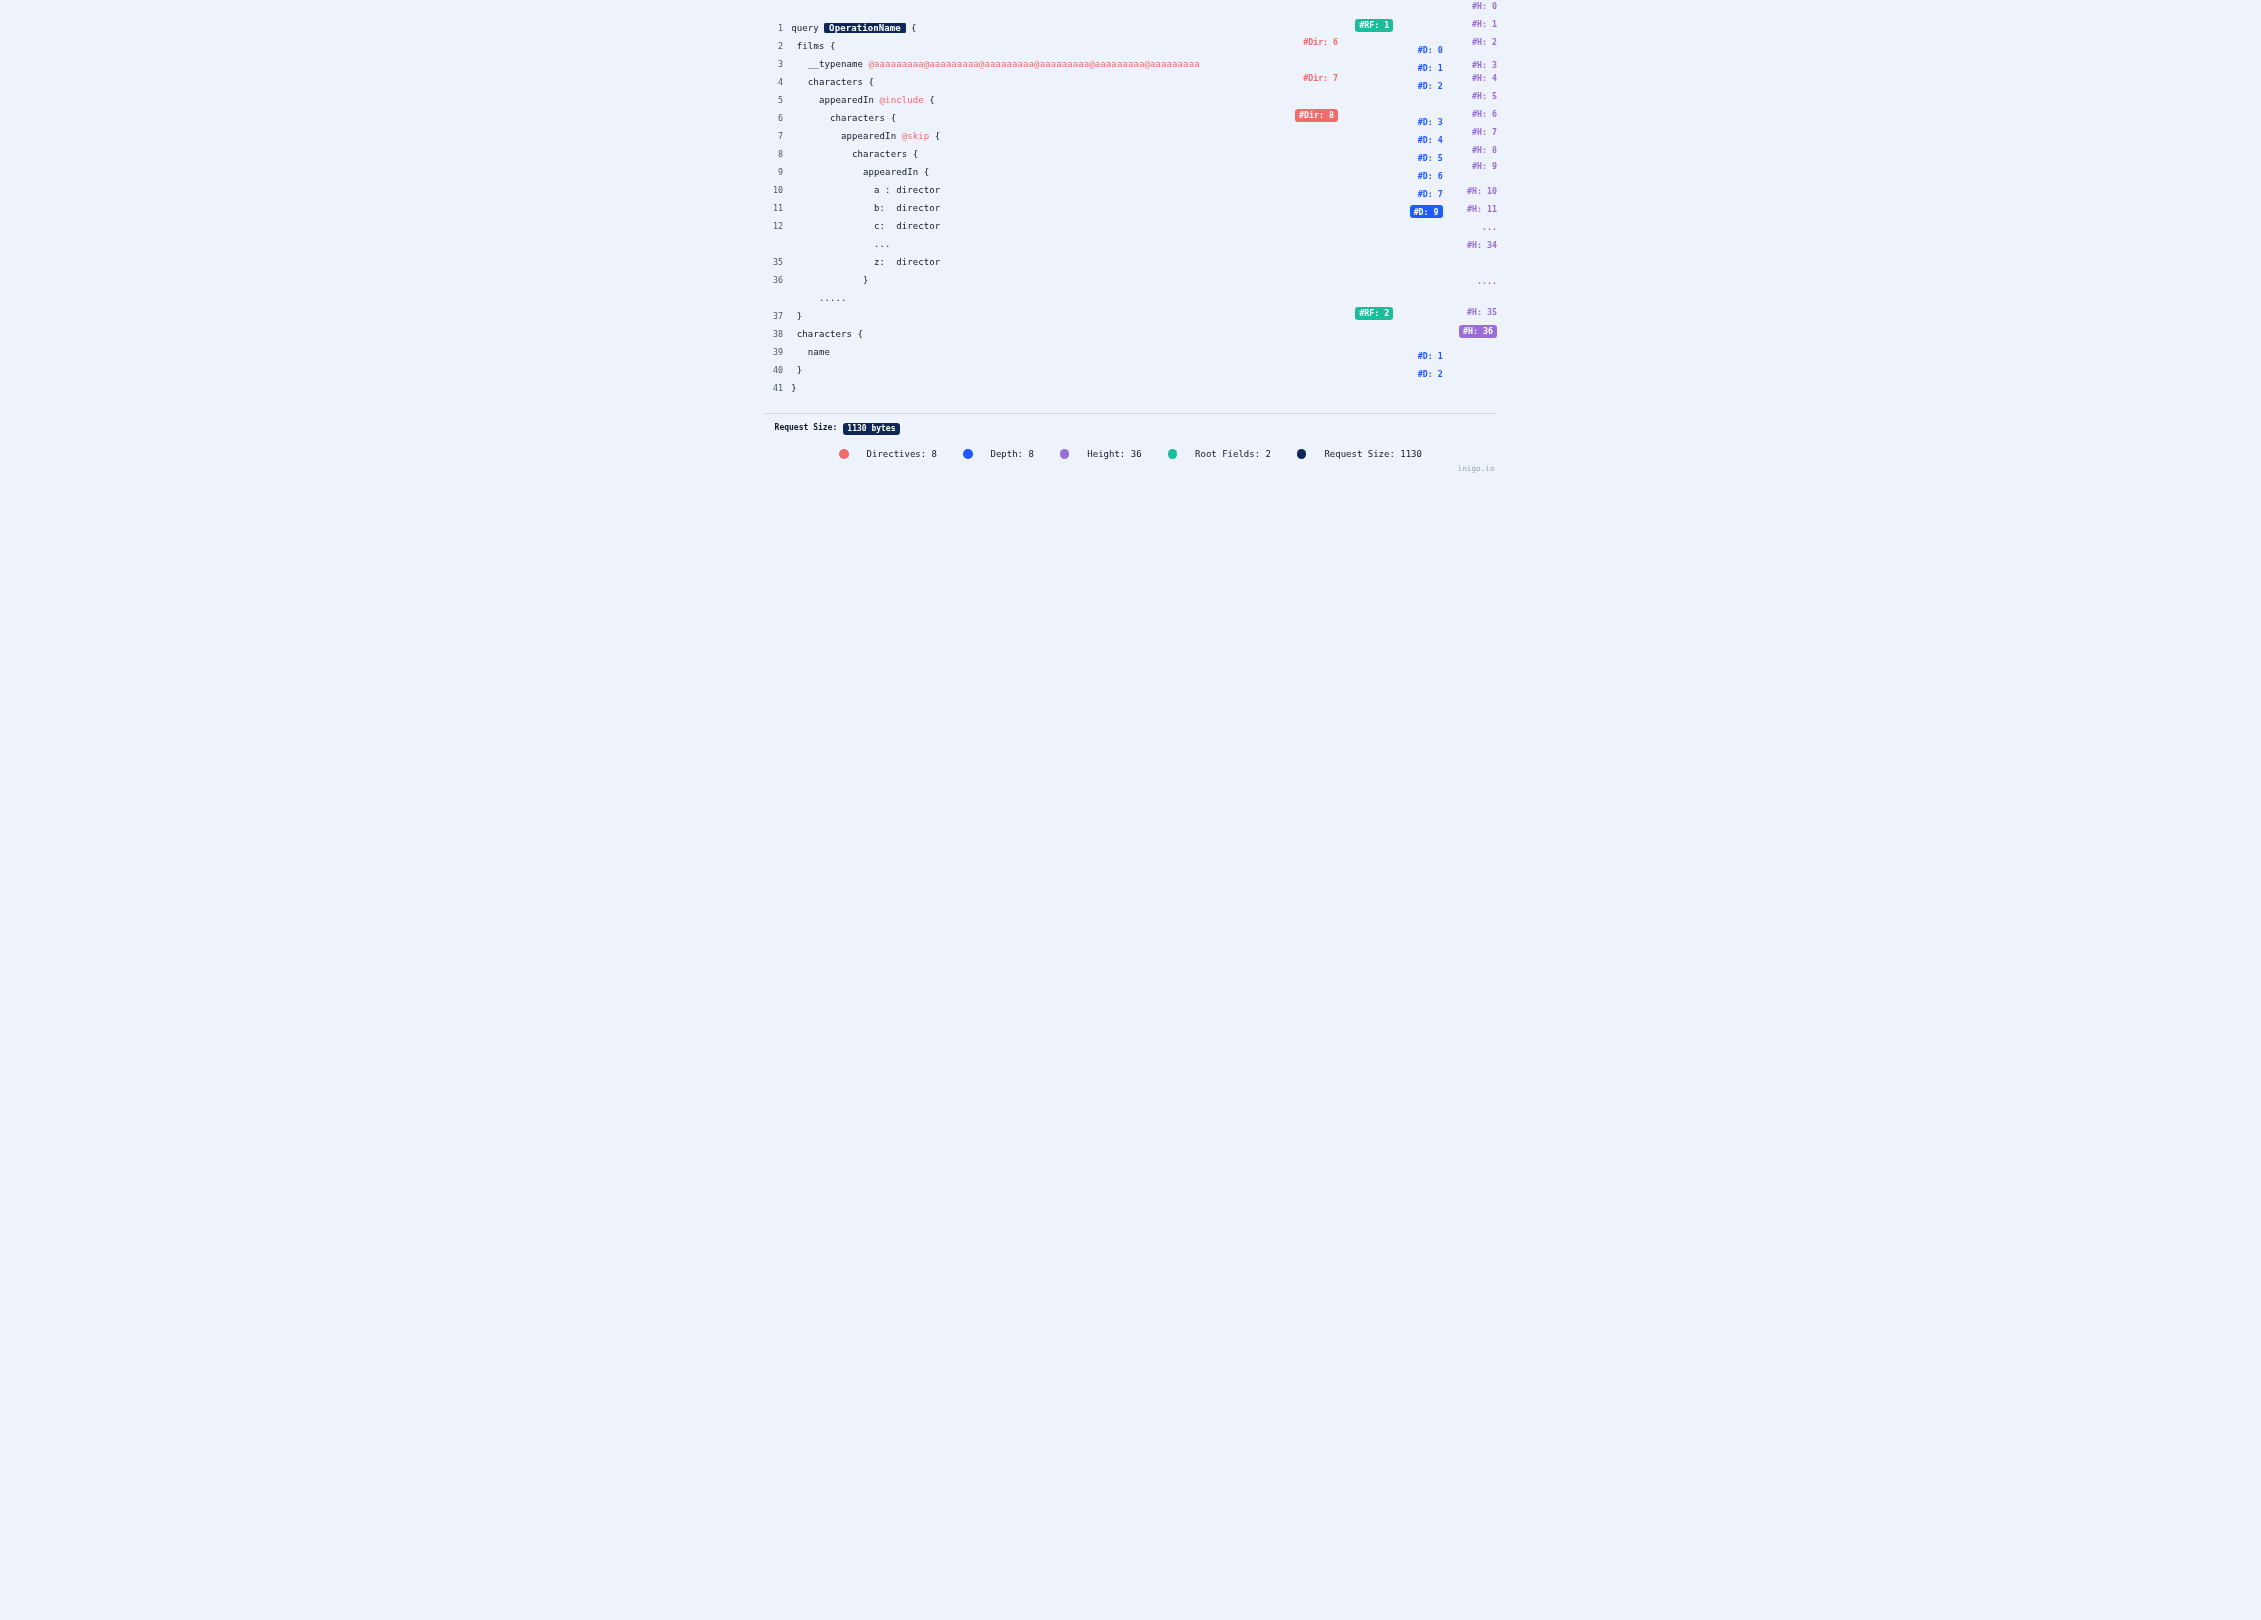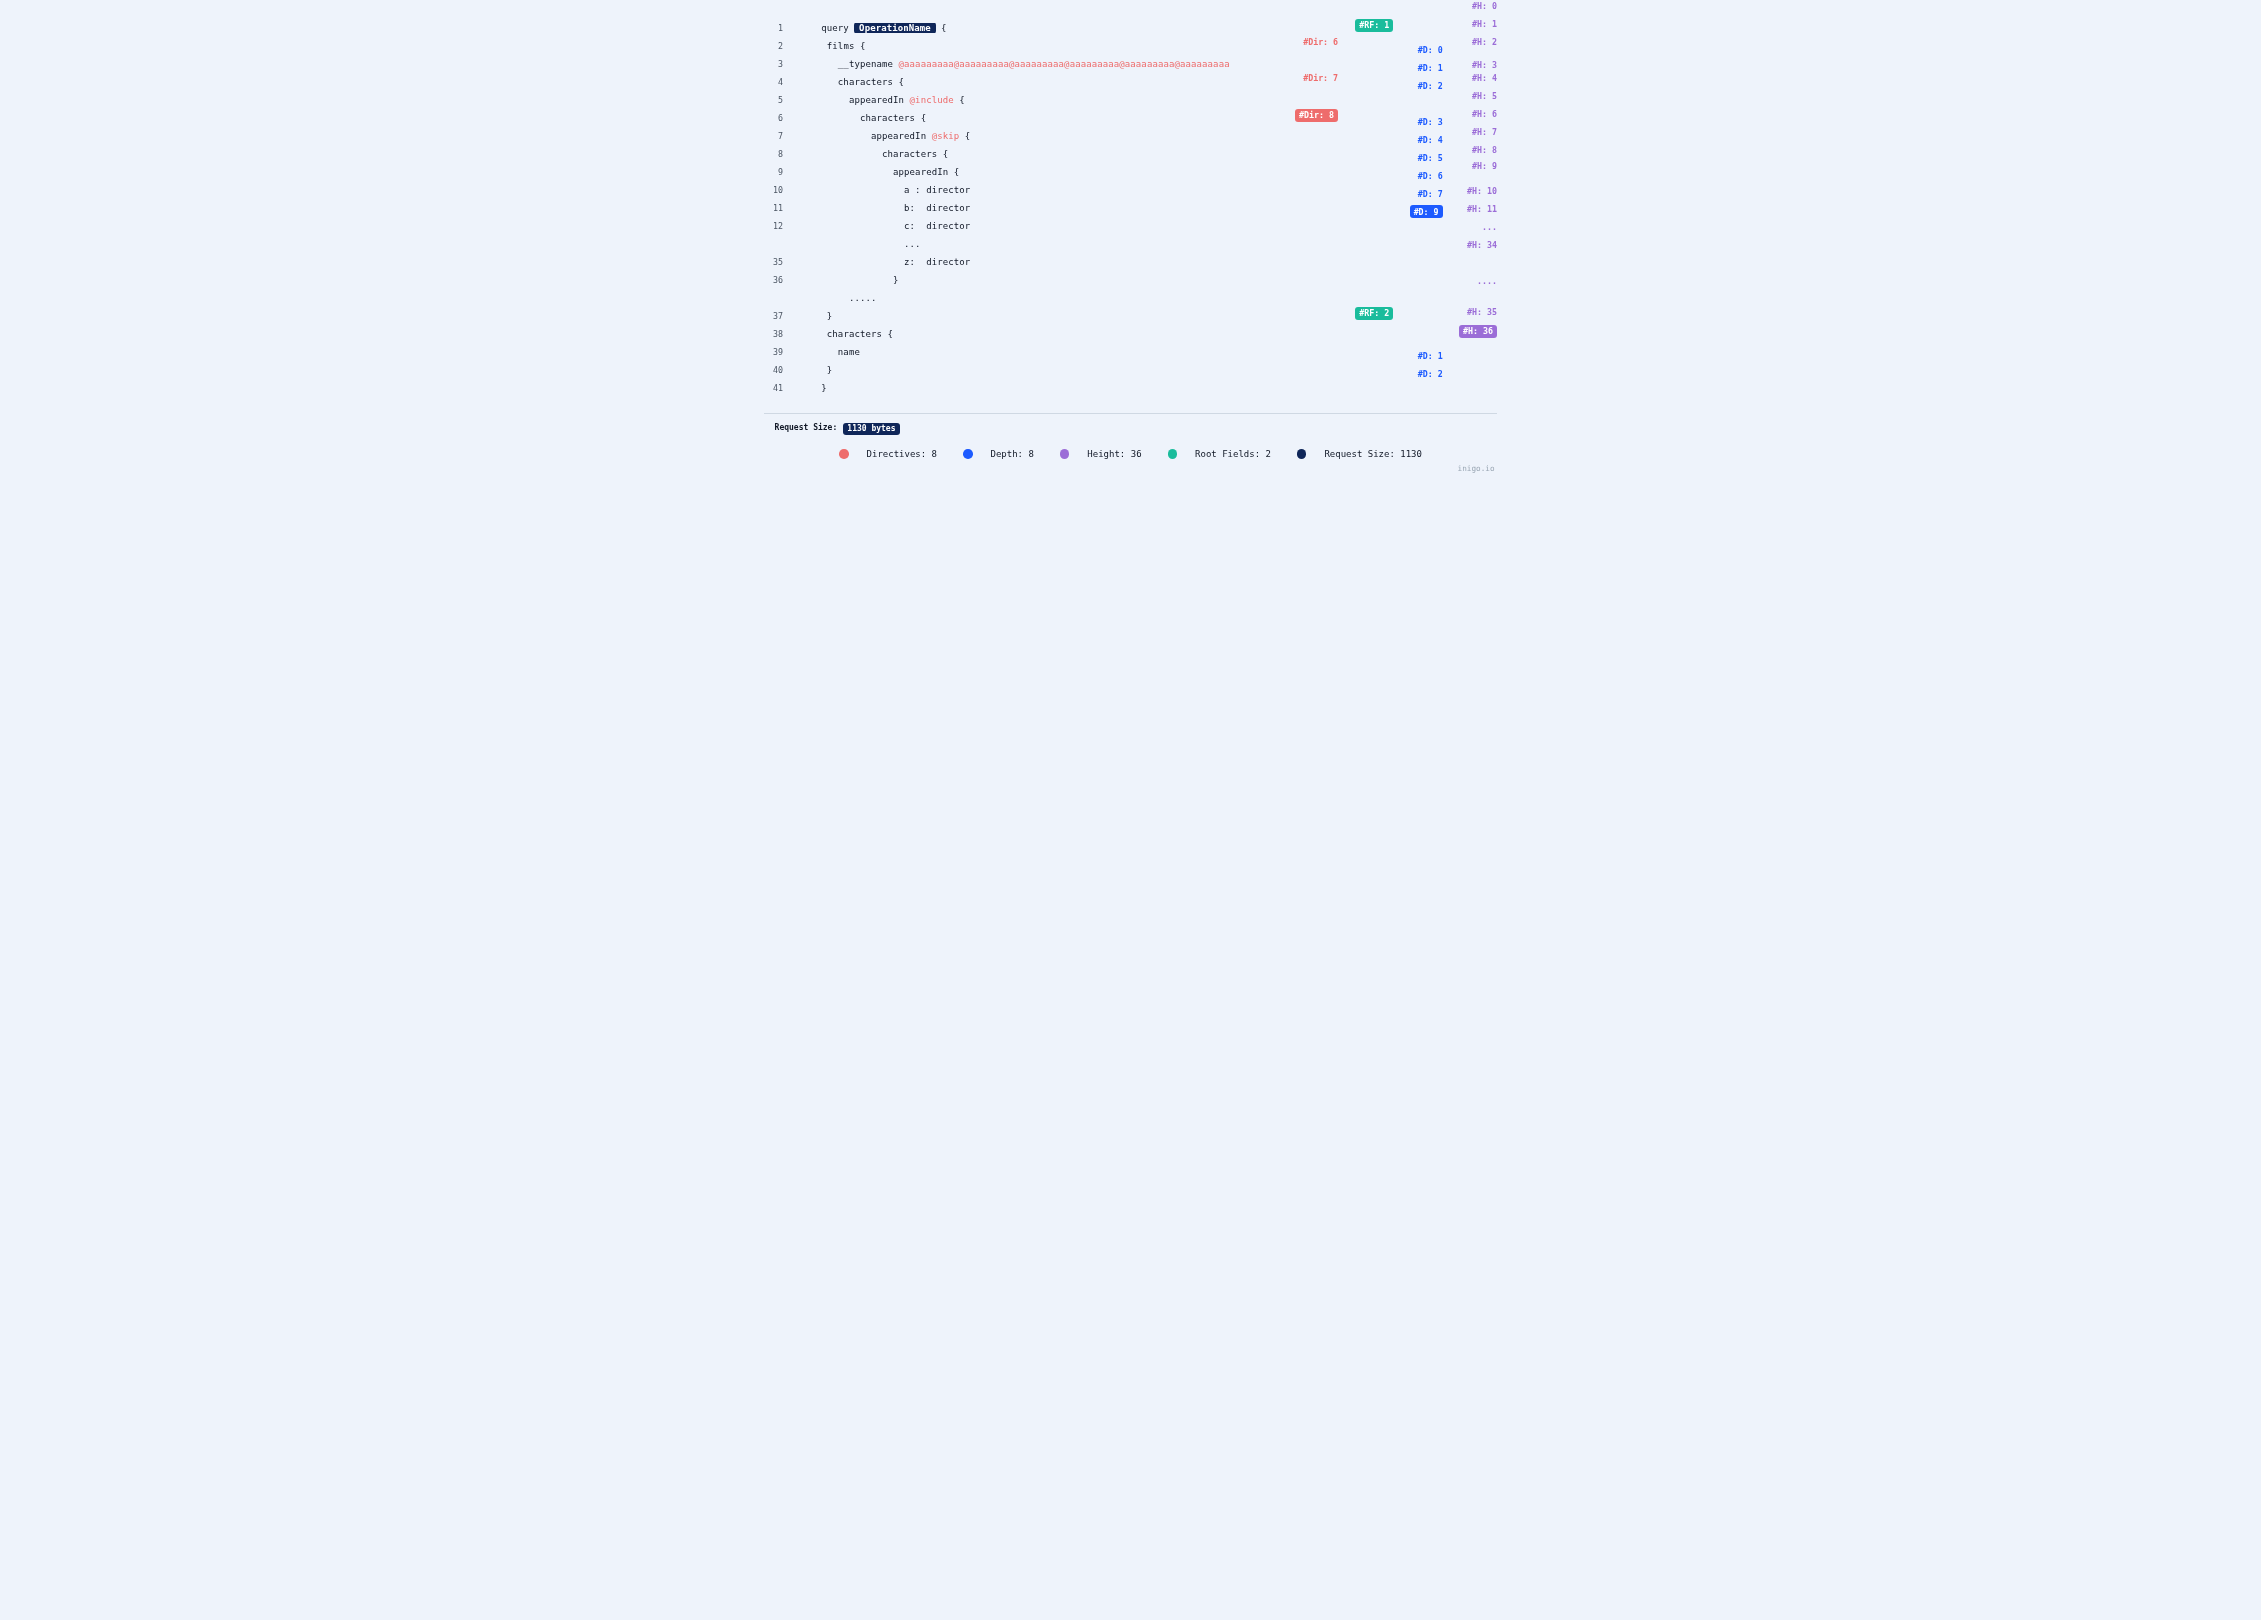--- a/index.html
+++ b/index.html
@@ -43,21 +43,20 @@
     flex: 0 0 19px;
   }
   .code {
     flex: 1 1 auto;
     white-space: pre;
     font-size: 9px;
     letter-spacing: 0.1px;
     min-width: 0;
     overflow: hidden;
     text-overflow: clip;
-    margin-left: 30px;
   }
   .code .kw { color: var(--text); }
   .code .bold { font-weight: 400; }
   .code .dir { color: var(--dir-color); }
   .badge-opname {
     background: var(--opname-bg);
     color: var(--opname-fg);
     border-radius: 3.5px;
     padding: 1.2px 4.7px;
     font-weight: 700;

